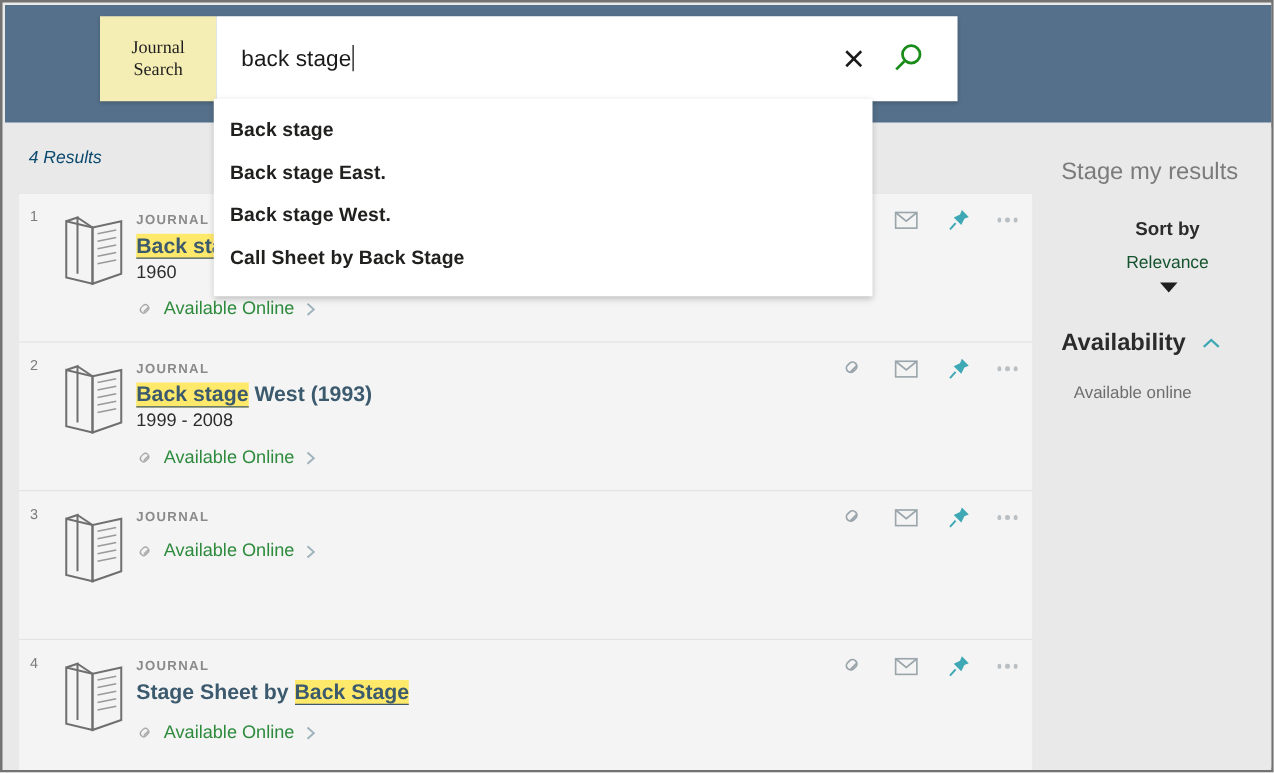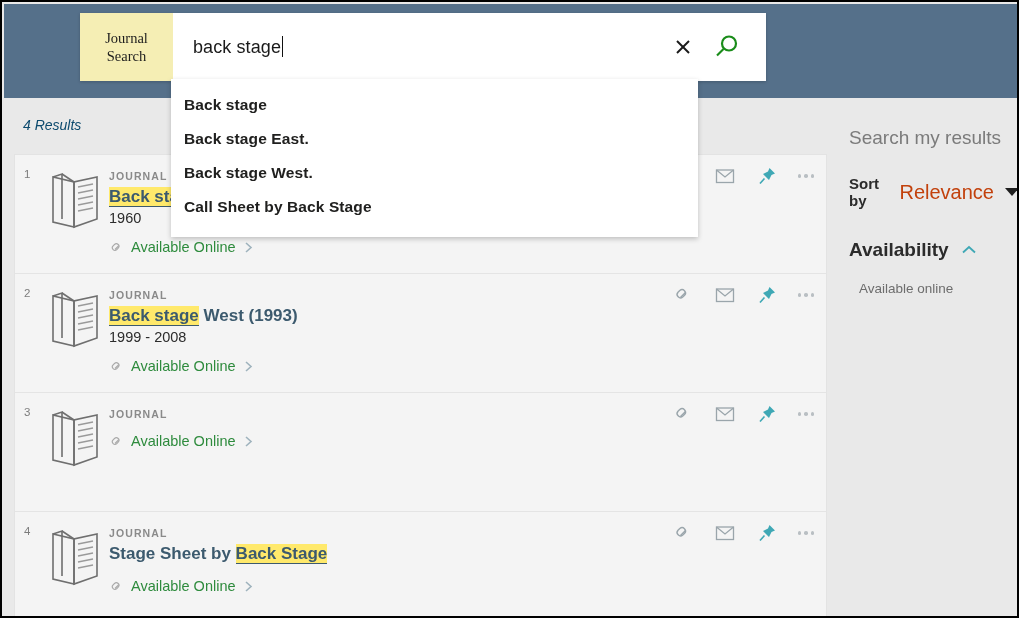--- a/index.html
+++ b/index.html
@@ -8,21 +8,21 @@
     background: #ffffff;
   }
   body {
     font-family: "Liberation Sans", sans-serif;
   }
   #app {
     position: relative;
     width: 1019px;
     height: 618px;
     box-sizing: border-box;
-    border: 2px solid #000000;
+    border: 2px solid #737373;
     background: #e9e9e9;
     overflow: hidden;
   }
 
   
   .header-bar {
     position: absolute;
     left: 2px;
     top: 2px;
     width: 1015px;
@@ -227,29 +227,30 @@
     color: #7b7b7b;
     padding: 25px 0 0 14px;
     font-weight: 400;
   }
   .sort-row {
     display: flex;
     align-items: center;
     gap: 9px;
     padding: 26px 0 0 14px;
     cursor: pointer;
+    flex-direction: column;
   }
   .sort-label {
     font-size: 15px;
     font-weight: bold;
     color: #2b2b2b;
   }
   .sort-value {
-    font-size: 20px;
-    color: #c2410c;
+    font-size: 14px;
+    color: #14532d;
   }
   .caret-down {
     width: 0; height: 0;
     border-left: 7px solid transparent;
     border-right: 7px solid transparent;
     border-top: 8px solid #1f1f1f;
     margin-left: 2px;
   }
   .facet-head {
     display: flex;
@@ -525,21 +526,21 @@
           <i></i>
           <i></i>
           <i></i>
         </div>
       </div>
     </div>
 
   </div>
 
   <div class="refine-panel">
-    <div class="refine-title">Search my results</div>
+    <div class="refine-title">Stage my results</div>
     <div class="sort-row">
       <span class="sort-label">Sort by</span>
       <span class="sort-value">Relevance</span>
       <span class="caret-down"></span>
     </div>
     <div class="facet-head">
       <span class="facet-title">Availability</span>
       <svg width="18" height="12" viewBox="0 0 18 12">
         <polyline points="3,8.5 9,3 15,8.5" fill="none" stroke="#3fa8b5" stroke-width="1.8"></polyline>
       </svg>

